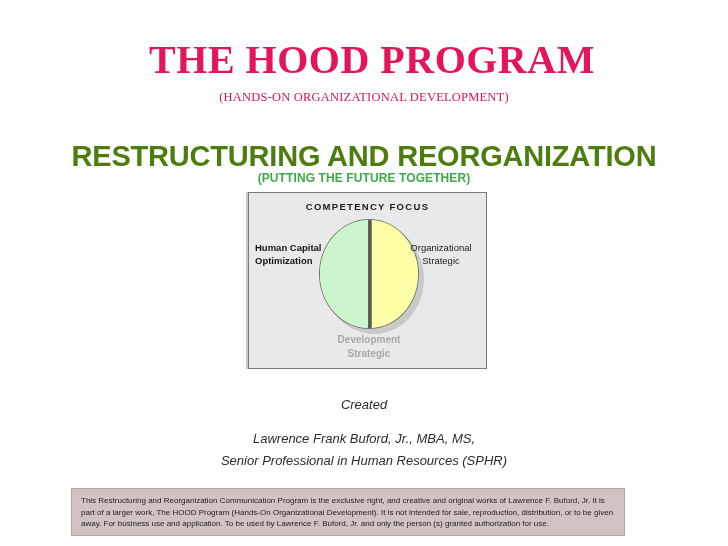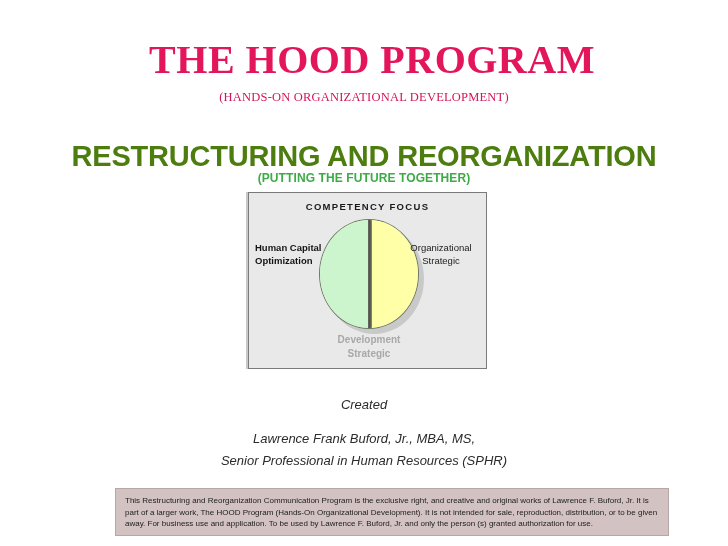--- a/index.html
+++ b/index.html
@@ -224,21 +224,20 @@
     height: 48px;
     background: #d3c2c2;
     border: 1px solid #b9a8a8;
     box-sizing: border-box;
     padding: 6px 7px 0 9px;
     font-family: "Liberation Sans", sans-serif;
     font-size: 8px;
     line-height: 11.5px;
     color: #1c1c1c;
     text-align: left;
-    margin-left: 44px;
   }
 </style>
 </head>
 <body>
 
 <div class="slide">
 
   <div class="main-title">THE HOOD PROGRAM</div>
 
   <div class="main-subtitle">(HANDS-ON ORGANIZATIONAL DEVELOPMENT)</div>

